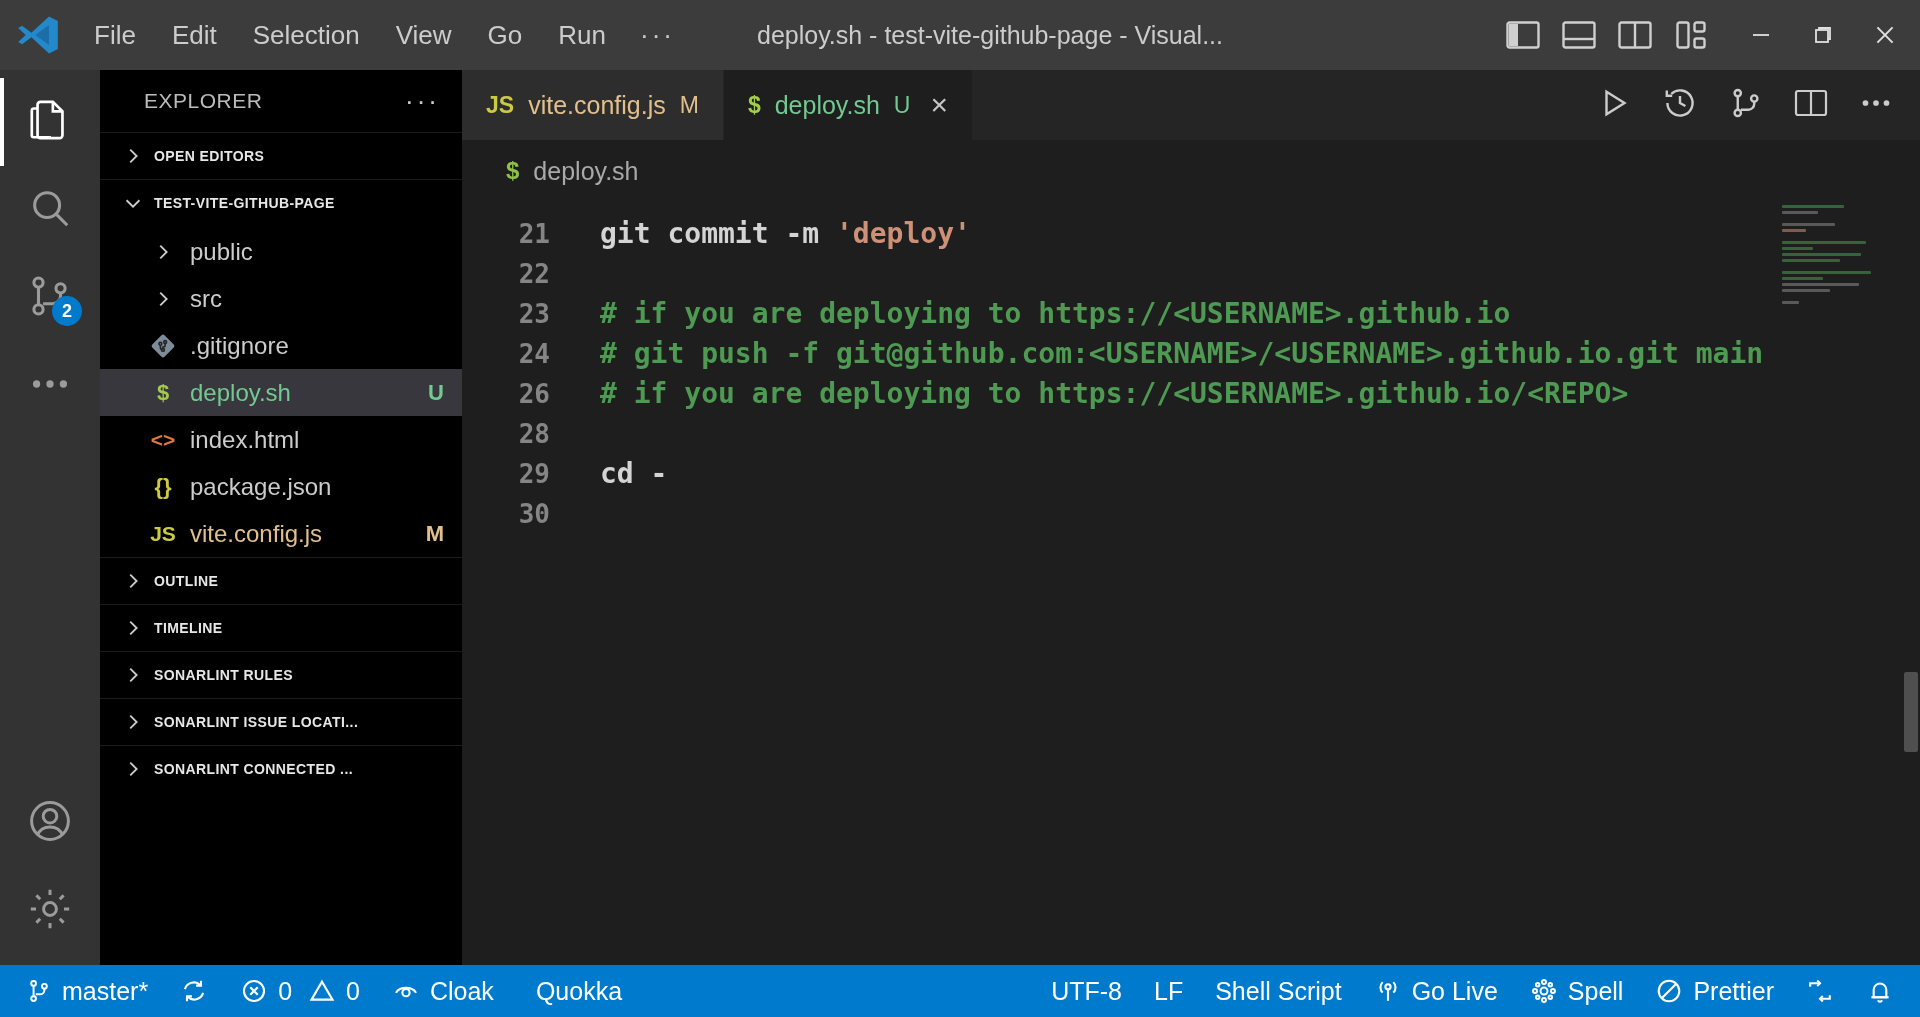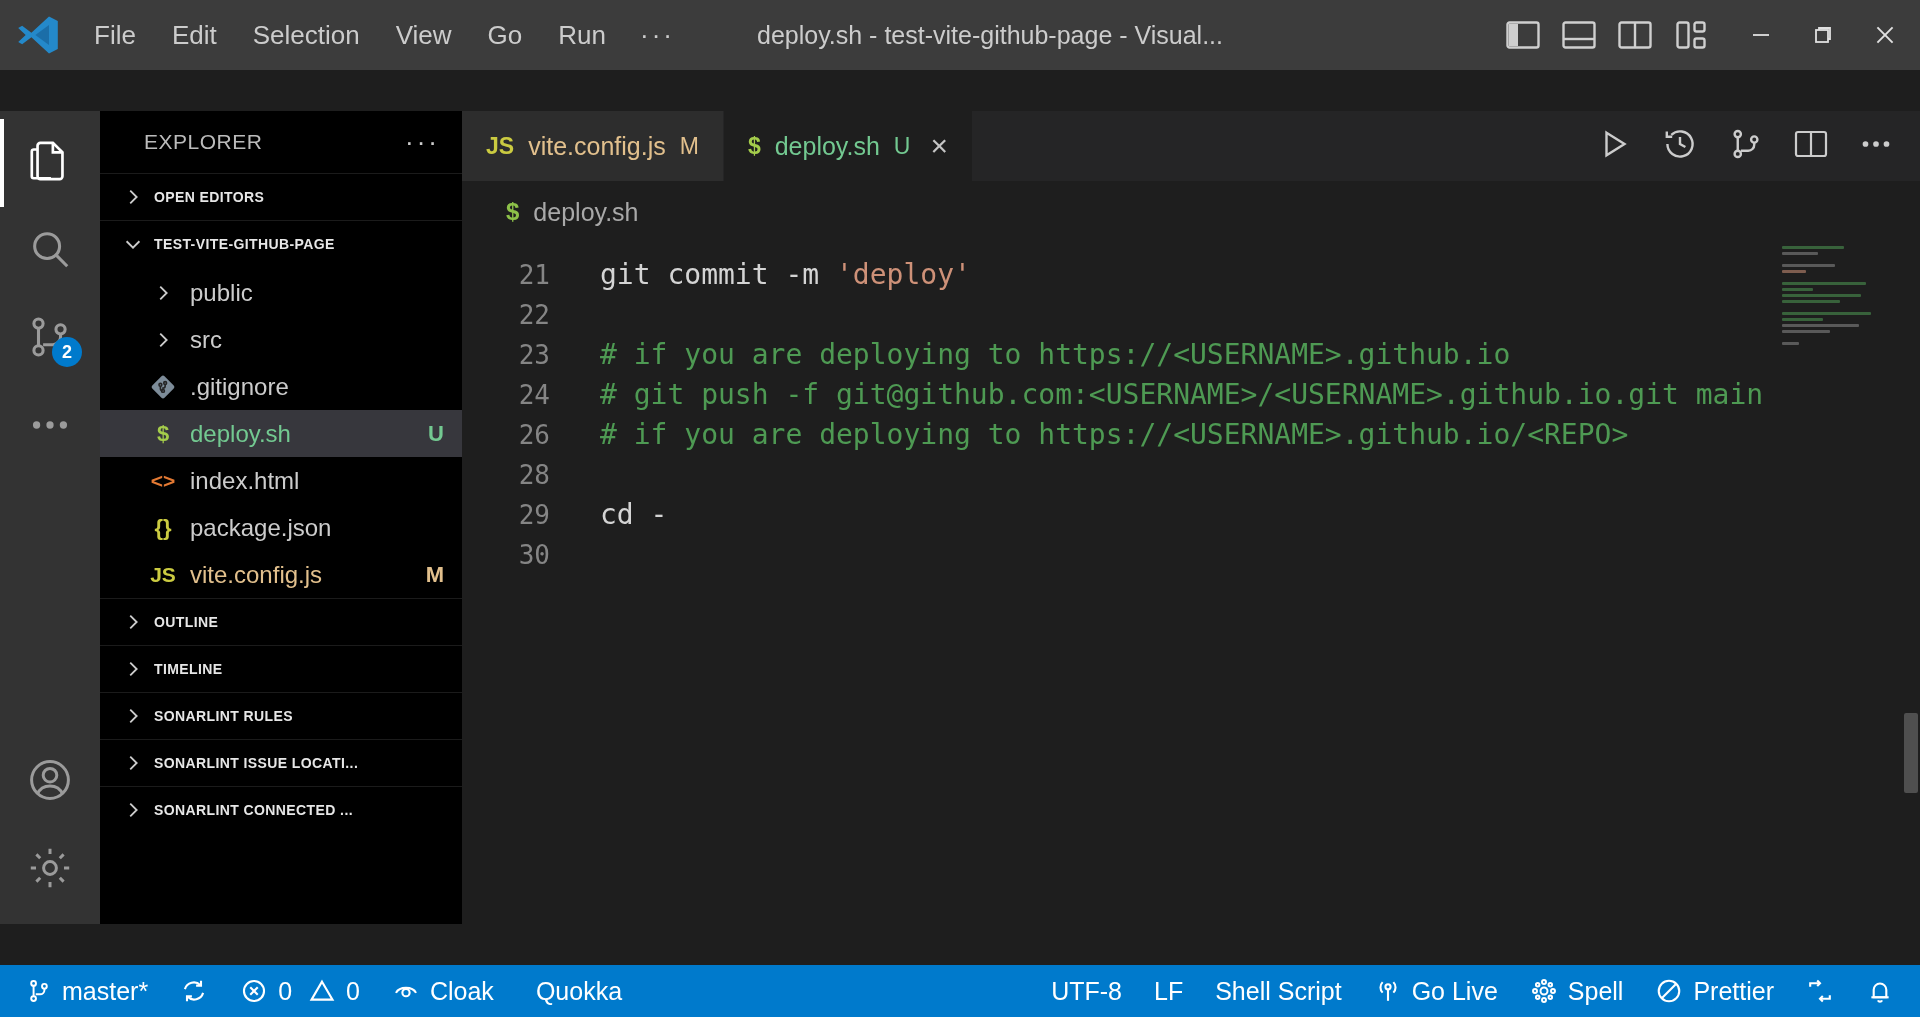--- a/index.html
+++ b/index.html
@@ -2,21 +2,21 @@
 <html><head>
 <meta charset="utf-8">
 <style>
   * { box-sizing: border-box; margin: 0; padding: 0; }
   html, body {
     width: 1920px; height: 1017px;
     background: #1e1e1e;
     font-family: "Liberation Sans", sans-serif;
     overflow: hidden;
   }
-  .app { position: relative; width: 1920px; height: 1017px; display: flex; flex-direction: column; gap: 41px; }
+  .app { position: relative; width: 1920px; height: 1017px; display: flex; flex-direction: column; }
 
   
   .titlebar {
     height: 70px; flex: 0 0 70px;
     background: #3c3c3c;
     display: flex; align-items: center;
     color: #cccccc;
     position: relative;
   }
   .vs-logo { width: 76px; height: 70px; display: flex; align-items: center; justify-content: center; }
@@ -120,21 +120,21 @@
     padding-left: 44px; font-size: 25px; color: #a9a9a9; background: #1e1e1e;
   }
   .bc-icon { font-size: 24px; font-weight: bold; color: #8dc149; }
 
   .code-wrap { flex: 1 1 auto; position: relative; overflow: hidden; background: #1e1e1e; }
   .code {
     font-family: "DejaVu Sans Mono", "Liberation Mono", monospace;
     font-size: 28px; line-height: 40px;
     padding-top: 12px;
   }
-  .cline { display: flex; align-items: center; }
+  .cline { display: flex; align-items: center; font-weight: bold; }
   .gutter {
     width: 110px; flex: 0 0 110px; text-align: right; padding-right: 22px;
     color: #858585; font-size: 26px; line-height: 40px; user-select: none;
   }
   .ctext { flex: 1 1 auto; padding-left: 28px; white-space: pre-wrap; color: #d4d4d4; word-break: break-all; }
   .c-comment { color: #4e9a53; }
   .c-string { color: #ce9178; }
   .c-sel { background: #3a4a5c; }
 
   

